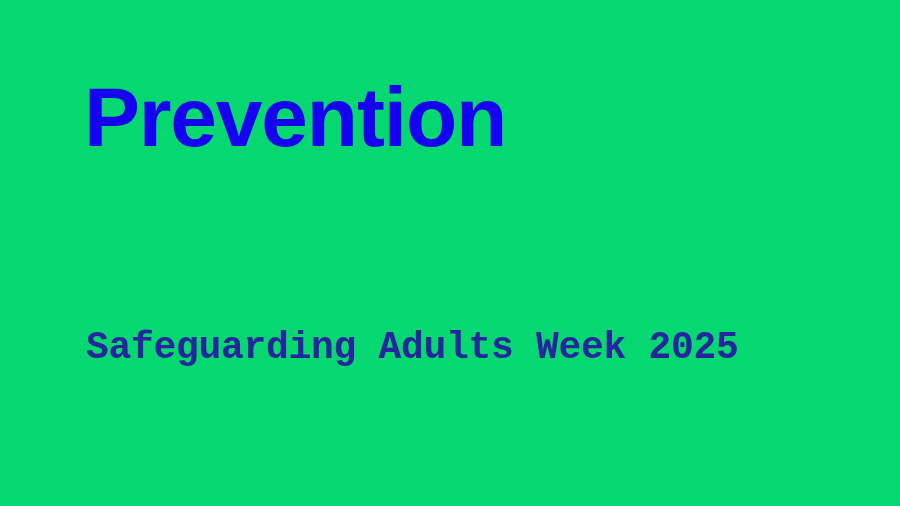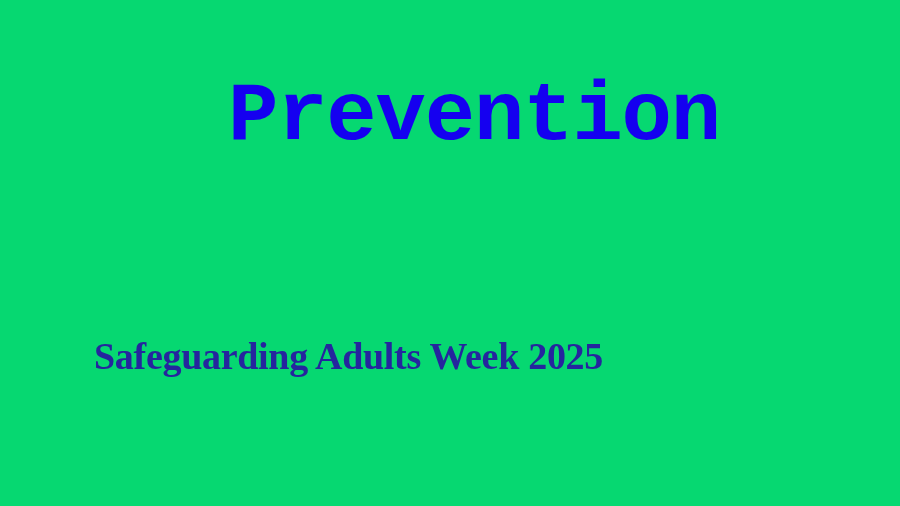--- a/index.html
+++ b/index.html
@@ -25,55 +25,54 @@
 
   .text-block {
     position: absolute;
     left: 84px;
     top: 76px;
     width: 780px;
   }
 
   .headline {
     display: block;
-    font-family: Liberation Mono, monospace;
+    font-family: Liberation Sans, sans-serif;
     font-weight: bold;
     font-size: 84px;
     line-height: 0.98;
     letter-spacing: -1.2px;
     color: #1500F0;
     margin: 0;
     white-space: nowrap;
-    text-align: center;
   }
 
   .subhead {
     display: block;
     font-family: "Liberation Sans", sans-serif;
     font-weight: bold;
     font-size: 62px;
     line-height: 1.0;
     letter-spacing: -0.6px;
     color: #FFFFFF;
     margin: 13px 0 0 2px;
     white-space: nowrap;
   }
 
   .campaign {
     display: block;
     position: absolute;
     left: 86px;
     top: 329px;
-    font-family: Liberation Serif, serif;
+    font-family: Liberation Mono, monospace;
     font-weight: bold;
     font-size: 38px;
     line-height: 1.0;
     letter-spacing: -0.3px;
     color: #25259E;
-    margin: 8px;
+    margin: 0;
     white-space: nowrap;
   }
 </style>
 </head>
 <body>
 
 <div class="poster">
 
   <div class="text-block">
     <h1 class="headline">Prevention</h1>

